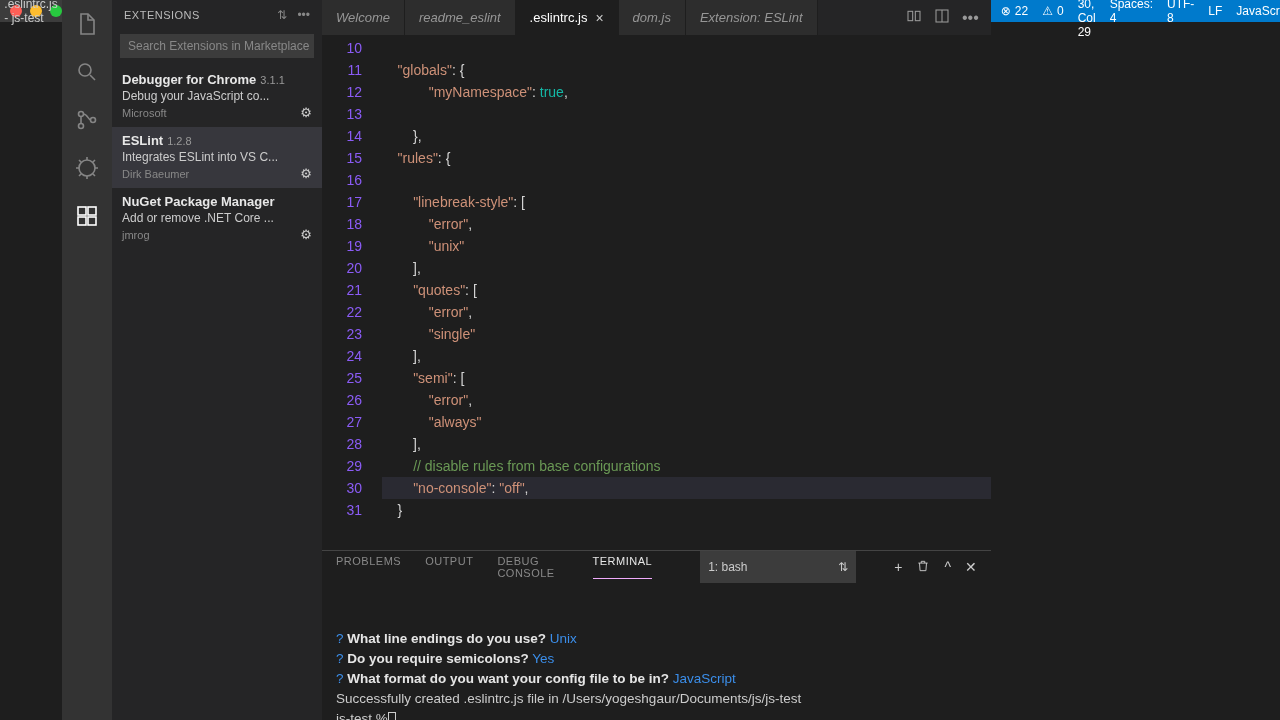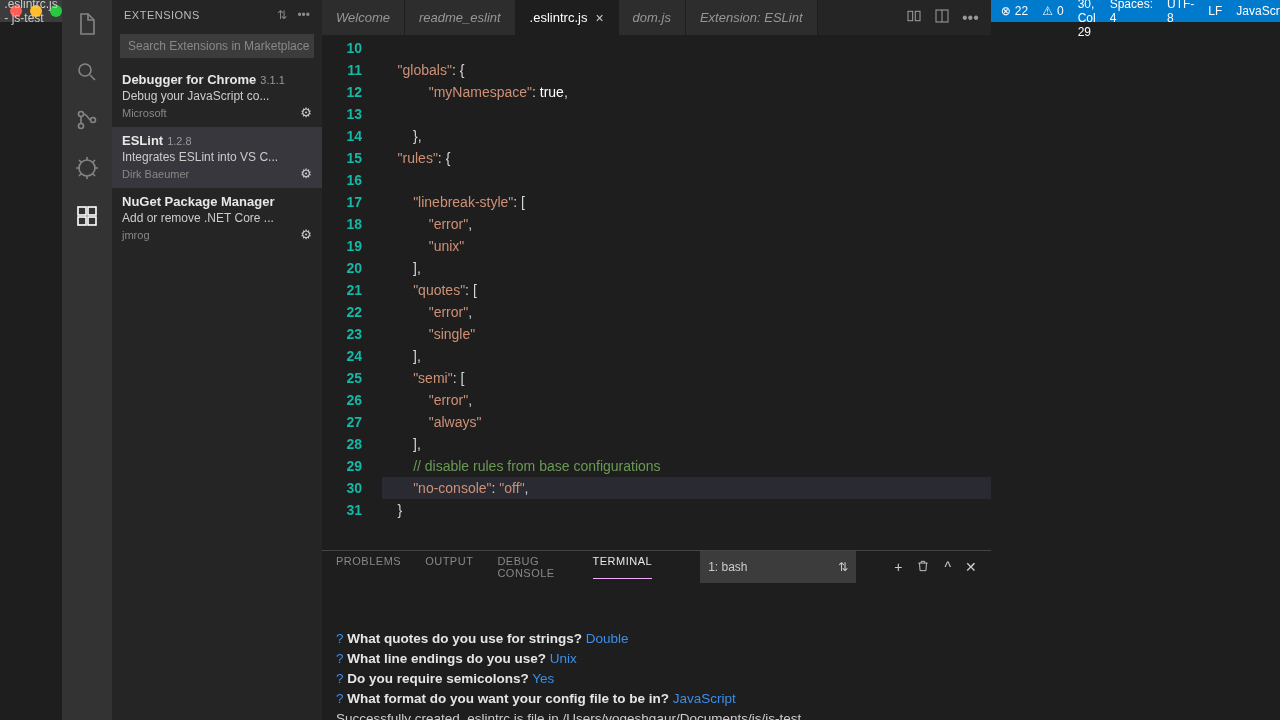--- a/index.html
+++ b/index.html
@@ -30,24 +30,24 @@
 .ext-item-publisher{color:#888;font-size:11px;margin-top:2px;display:flex;justify-content:space-between;align-items:center;}
 .gear{color:#ccc;font-size:13px;}
 .main{flex:1;display:flex;flex-direction:column;min-width:0;}
 .tabs{display:flex;background:#252526;height:35px;align-items:stretch;}
 .tab{display:flex;align-items:center;padding:0 14px;font-size:13px;color:#969696;background:#2d2d2d;border-right:1px solid #1e1e1e;cursor:pointer;white-space:nowrap;}
 .tab.italic{font-style:italic;}
 .tab.active{background:#1e1e1e;color:#fff;}
 .tab .close{margin-left:8px;color:#ccc;font-size:14px;line-height:1;}
 .tab-actions{margin-left:auto;display:flex;align-items:center;gap:12px;padding:0 12px;color:#999;}
 .editor{flex:1;display:flex;overflow:hidden;background:#1e1e1e;font-family:Menlo,Monaco,monospace;font-size:14px;line-height:22px;}
-.gutter{width:60px;text-align:right;color:#14b8a6;padding-right:20px;padding-top:2px;user-select:none;font-weight:bold;}
+.gutter{width:60px;text-align:right;color:#8b5cf6;padding-right:20px;padding-top:2px;user-select:none;}
 .code{flex:1;padding-top:2px;white-space:pre;color:#d4d4d4;}
 .code .key{color:#ce9178;}
-.code .bool{color:#ffffff;}
+.code .bool{color:#14b8a6;}
 .code .comment{color:#6a9955;}
 .code .highlight{background:rgba(60,60,80,0.4);display:inline-block;width:100%;}
 .panel{height:170px;border-top:1px solid #444;display:flex;flex-direction:column;background:#1e1e1e;gap:42px;}
 .panel-tabs{display:flex;align-items:center;height:32px;padding:0 14px;gap:24px;font-size:11px;color:#888;}
 .panel-tabs .ptab{cursor:pointer;letter-spacing:0.5px;}
 .panel-tabs .ptab.active{color:#e7e7e7;border-bottom:1px solid #f0abfc;padding-bottom:4px;}
 .panel-tabs .spacer{flex:1;}
 .panel-select{background:#3c3c3c;color:#ccc;font-size:12px;padding:9px 8px;width:170px;display:flex;justify-content:space-between;align-items:center;}
 .panel-actions{display:flex;gap:14px;margin-left:14px;color:#ccc;font-size:14px;}
 .terminal{flex:1;padding:4px 14px;font-family:Menlo,Monaco,monospace;font-size:13.5px;line-height:20px;overflow:hidden;}
@@ -221,21 +221,20 @@
           <div class="panel-actions">
             <span>+</span>
             <span><svg width="14" height="14" viewBox="0 0 24 24">
                   <path d="M4 7h16M9 7V4h6v3M6 7l1 13h10l1-13"></path>
                 </svg></span>
             <span>^</span>
             <span>✕</span>
           </div>
         </div>
         <div class="terminal" id="terminal">
-            <div class="line"><span class="q">? </span><span class="bold">What quotes do you use for strings?</span><span class="ans"> Double</span></div>
             <div class="line"><span class="q">? </span><span class="bold">What line endings do you use?</span><span class="ans"> Unix</span></div>
             <div class="line"><span class="q">? </span><span class="bold">Do you require semicolons?</span><span class="ans"> Yes</span></div>
             <div class="line"><span class="q">? </span><span class="bold">What format do you want your config file to be in?</span><span class="ans"> JavaScript</span></div>
             <div class="line">Successfully created .eslintrc.js file in /Users/yogeshgaur/Documents/js/js-test</div>
             <div class="line">js-test %<span class="cursor"></span></div>
           </div>
       </div>
     </div>
   </div>
   <div class="statusbar">

